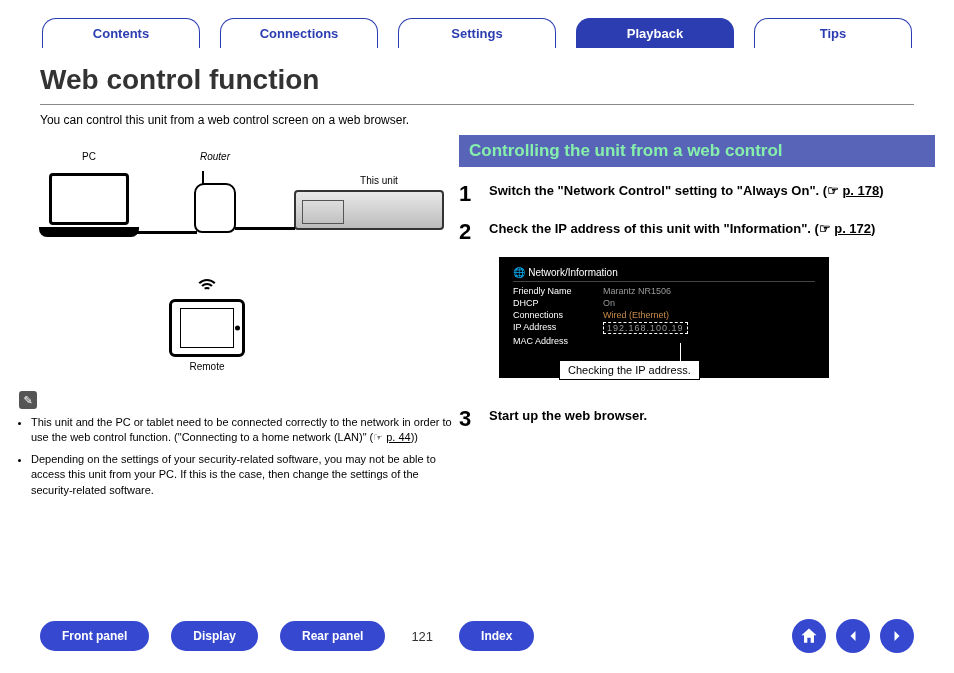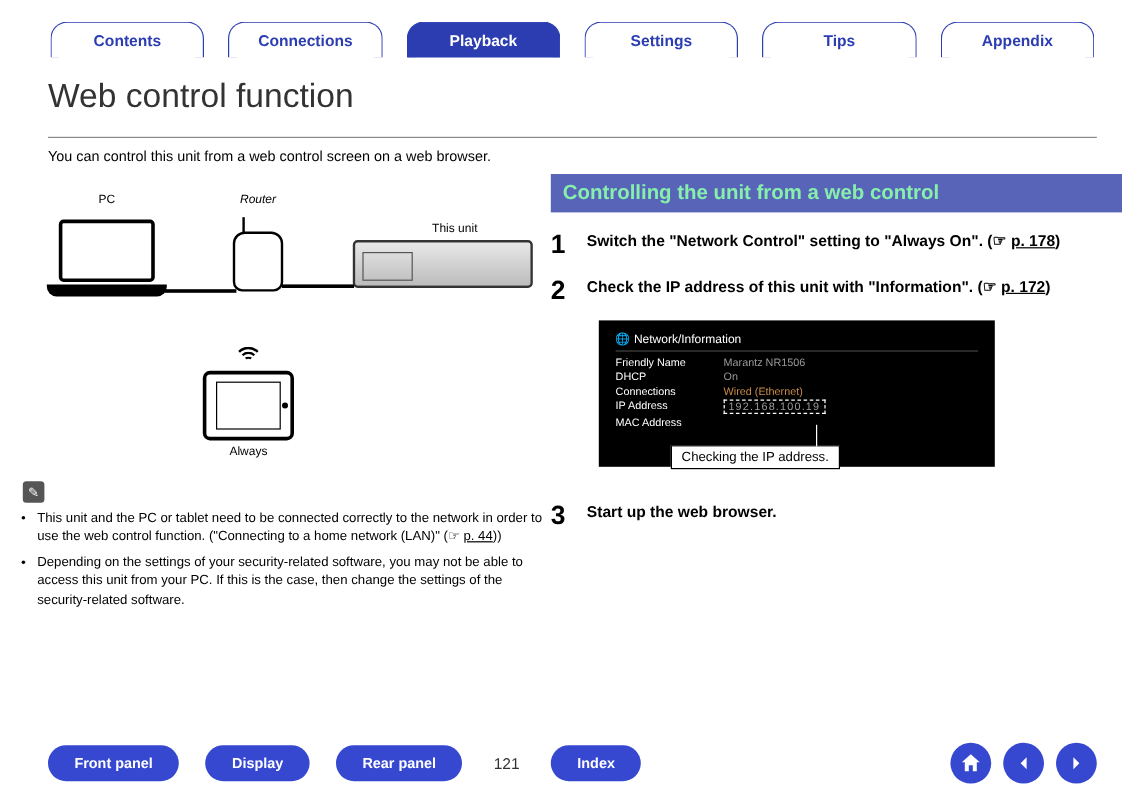--- a/index.html
+++ b/index.html
@@ -1,21 +1,21 @@
 <!DOCTYPE html>
 <html><head>
 <meta charset="utf-8">
 <style>
   * { box-sizing: border-box; margin: 0; padding: 0; }
   body { width: 954px; height: 673px; background: #fff; font-family: Arial, Helvetica, sans-serif; color: #000; position: relative; }
   .tabs { display: flex; gap: 16px; padding: 18px 40px 0 40px; }
   .tab { flex: 1; height: 30px; border: 1.5px solid #2b3db1; border-bottom: none; border-radius: 14px 14px 0 0; display: flex; align-items: center; justify-content: center; font-size: 13px; font-weight: bold; color: #2b3db1; background: #fff; margin: 0 2px; cursor: pointer; position: relative; }
   .tab.active { background: #2b3db1; color: #fff; }
   .tab::before, .tab::after { content:''; position:absolute; bottom:0; width:14px; height:14px; }
-  .title { font-size: 28px; font-weight: normal; color: #333; margin: 16px 40px 6px 40px; border-bottom: 1px solid #888; padding-bottom: 18px; }
+  .title { font-size: 28px; font-weight: bold; color: #333; margin: 16px 40px 6px 40px; border-bottom: 1px solid #888; padding-bottom: 8px; }
   .intro { font-size: 12px; margin: 8px 40px; }
   .columns { display: flex; margin: 0 19px; }
   .left { width: 440px; }
   .right { flex: 1; }
   .diagram { position: relative; height: 240px; margin-top: 10px; }
   .dlbl { position: absolute; font-size: 10px; text-align: center; }
   .laptop { position: absolute; left: 20px; top: 28px; width: 100px; height: 70px; }
   .laptop .screen { width: 80px; height: 52px; border: 3px solid #000; border-radius: 4px; background: #fff; margin: 0 auto; }
   .laptop .base { width: 100px; height: 10px; background: #000; border-radius: 0 0 8px 8px; margin-top: 2px; }
   .router { position: absolute; left: 175px; top: 28px; width: 42px; height: 60px; }
@@ -56,24 +56,23 @@
   .nav-right { margin-left: auto; display:flex; gap:10px;}
   .circ { width: 34px; height: 34px; border-radius: 50%; background: #3548cf; display:flex; align-items:center; justify-content:center; color:#fff; cursor:pointer;}
   .circ svg { width:20px; height:20px;}
 </style>
 </head>
 <body>
 
 <div class="tabs">
   <div class="tab">Contents</div>
   <div class="tab">Connections</div>
+  <div class="tab">Settings</div>
   <div class="tab active">Playback</div>
-  <div class="tab">Settings</div>
   <div class="tab">Tips</div>
-  <div class="tab">Appendix</div>
 </div>
 
 <h1 class="title">Web control function</h1>
 <p class="intro">You can control this unit from a web control screen on a web browser.</p>
 
 <div class="columns">
   <div class="left">
     <div class="diagram">
       <div class="dlbl" style="left:50px; top:6px; width:40px;">PC</div>
       <div class="dlbl" style="left:176px; top:6px; width:40px;font-style:italic;">Router</div>
@@ -89,21 +88,21 @@
       <div class="unit"></div>
       <div class="wire" style="left:118px; width:60px;"></div>
       <div class="wire" style="left:216px; width:60px;top:82px;"></div>
       <div class="tablet-wrap">
         <div class="wifi">
             <span class="a1"></span>
             <span class="a2"></span>
             <span class="a3"></span>
           </div>
         <div class="tablet"></div>
-        <div class="dlbl" style="position:static;margin-top:4px;">Always</div>
+        <div class="dlbl" style="position:static;margin-top:4px;">Remote</div>
       </div>
     </div>
     <div class="note-icon">✎</div>
     <ul class="bullets">
       <li><span>This unit and the PC or tablet need to be connected correctly to the network in order to use the web control function. ("Connecting to a home network (LAN)" (</span>☞ <span class="plink">p. 44</span><span>))</span></li>
       <li>Depending on the settings of your security-related software, you may not be able to access this unit from your PC. If this is the case, then change the settings of the security-related software.</li>
     </ul>
   </div>
   <div class="right">
     <div class="section-hdr">Controlling the unit from a web control</div>

